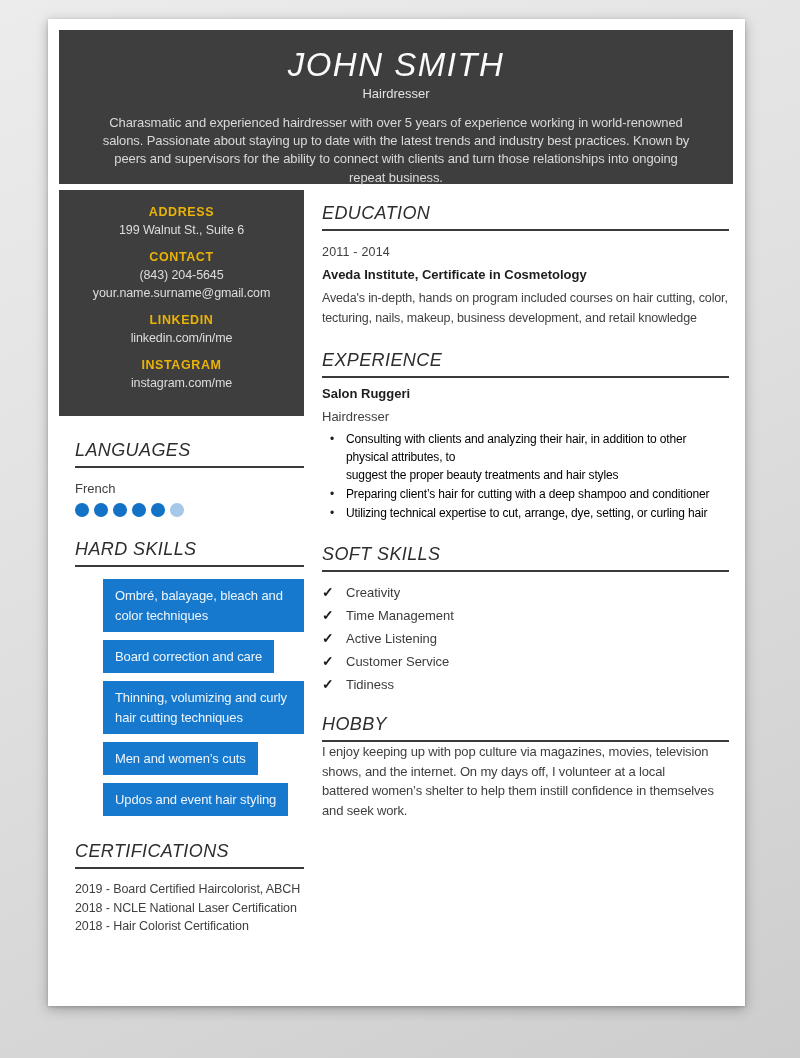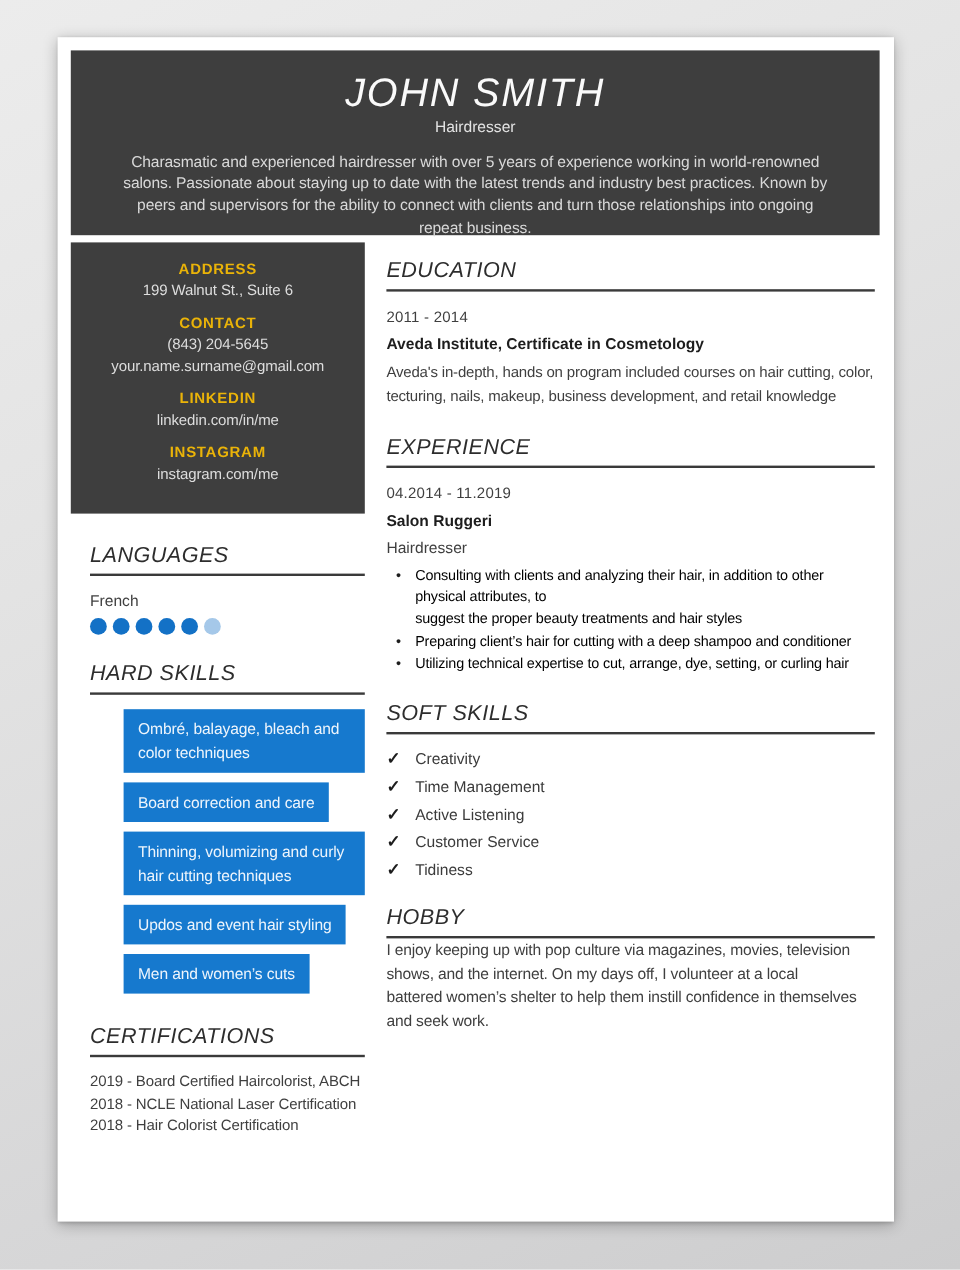--- a/index.html
+++ b/index.html
@@ -5,21 +5,21 @@
   * { margin: 0; padding: 0; box-sizing: border-box; }
   html, body { width: 800px; height: 1058px; }
   body {
     font-family: "Liberation Sans", sans-serif;
     background: linear-gradient(155deg, #ececec 0%, #e3e3e3 35%, #d6d6d7 75%, #cdcdce 100%);
     position: relative;
     overflow: hidden;
   }
   .page {
     position: absolute;
-    left: 48px; top: 31px;
+    left: 48px; top: 19px;
     width: 697px; height: 987px;
     background: #ffffff;
     box-shadow: 0 3px 12px rgba(0,0,0,0.28), 0 1px 3px rgba(0,0,0,0.18);
     padding: 11px 12px 0 11px;
     overflow: hidden;
   }
 
   
   .header-box {
     background: #3e3e3e;
@@ -236,22 +236,22 @@
             </div>
         </div>
 
         <div class="sec hard-sec">
           <div class="sec-head">HARD SKILLS</div>
           <hr class="sec-rule">
           <div class="chips">
             <div class="skill-chip">Ombré, balayage, bleach and color techniques</div>
             <div class="skill-chip">Board correction and care</div>
             <div class="skill-chip">Thinning, volumizing and curly hair cutting techniques</div>
+            <div class="skill-chip">Men and women’s cuts</div>
             <div class="skill-chip">Updos and event hair styling</div>
-            <div class="skill-chip">Men and women’s cuts</div>
           </div>
         </div>
 
         <div class="sec cert-sec">
           <div class="sec-head">CERTIFICATIONS</div>
           <hr class="sec-rule">
           <div class="cert-list">
             <div class="cert-item">2019 - Board Certified Haircolorist, ABCH</div>
             <div class="cert-item">2018 - NCLE National Laser Certification</div>
             <div class="cert-item">2018 - Hair Colorist Certification</div>
@@ -267,21 +267,20 @@
         <div class="sec-head">EDUCATION</div>
         <hr class="sec-rule">
         <div class="dates">2011 - 2014</div>
         <div class="entry-title">Aveda Institute, Certificate in Cosmetology</div>
         <div class="entry-desc">Aveda's in-depth, hands on program included courses on hair cutting, color, tecturing, nails, makeup, business development, and retail knowledge</div>
       </div>
 
       <div class="sec sec-gap">
         <div class="sec-head">EXPERIENCE</div>
         <hr class="sec-rule">
-        <div class="dates">04.2014 - 11.2019</div>
         <div class="entry-title">Salon Ruggeri</div>
         <div class="entry-role">Hairdresser</div>
         <div class="bullets">
           <div class="bullet-row">
             <span class="bullet-glyph">•</span>
             <span class="bullet-text">Consulting with clients and analyzing their hair, in addition to other physical attributes, to
 suggest the proper beauty treatments and hair styles</span>
           </div>
           <div class="bullet-row">
             <span class="bullet-glyph">•</span>

